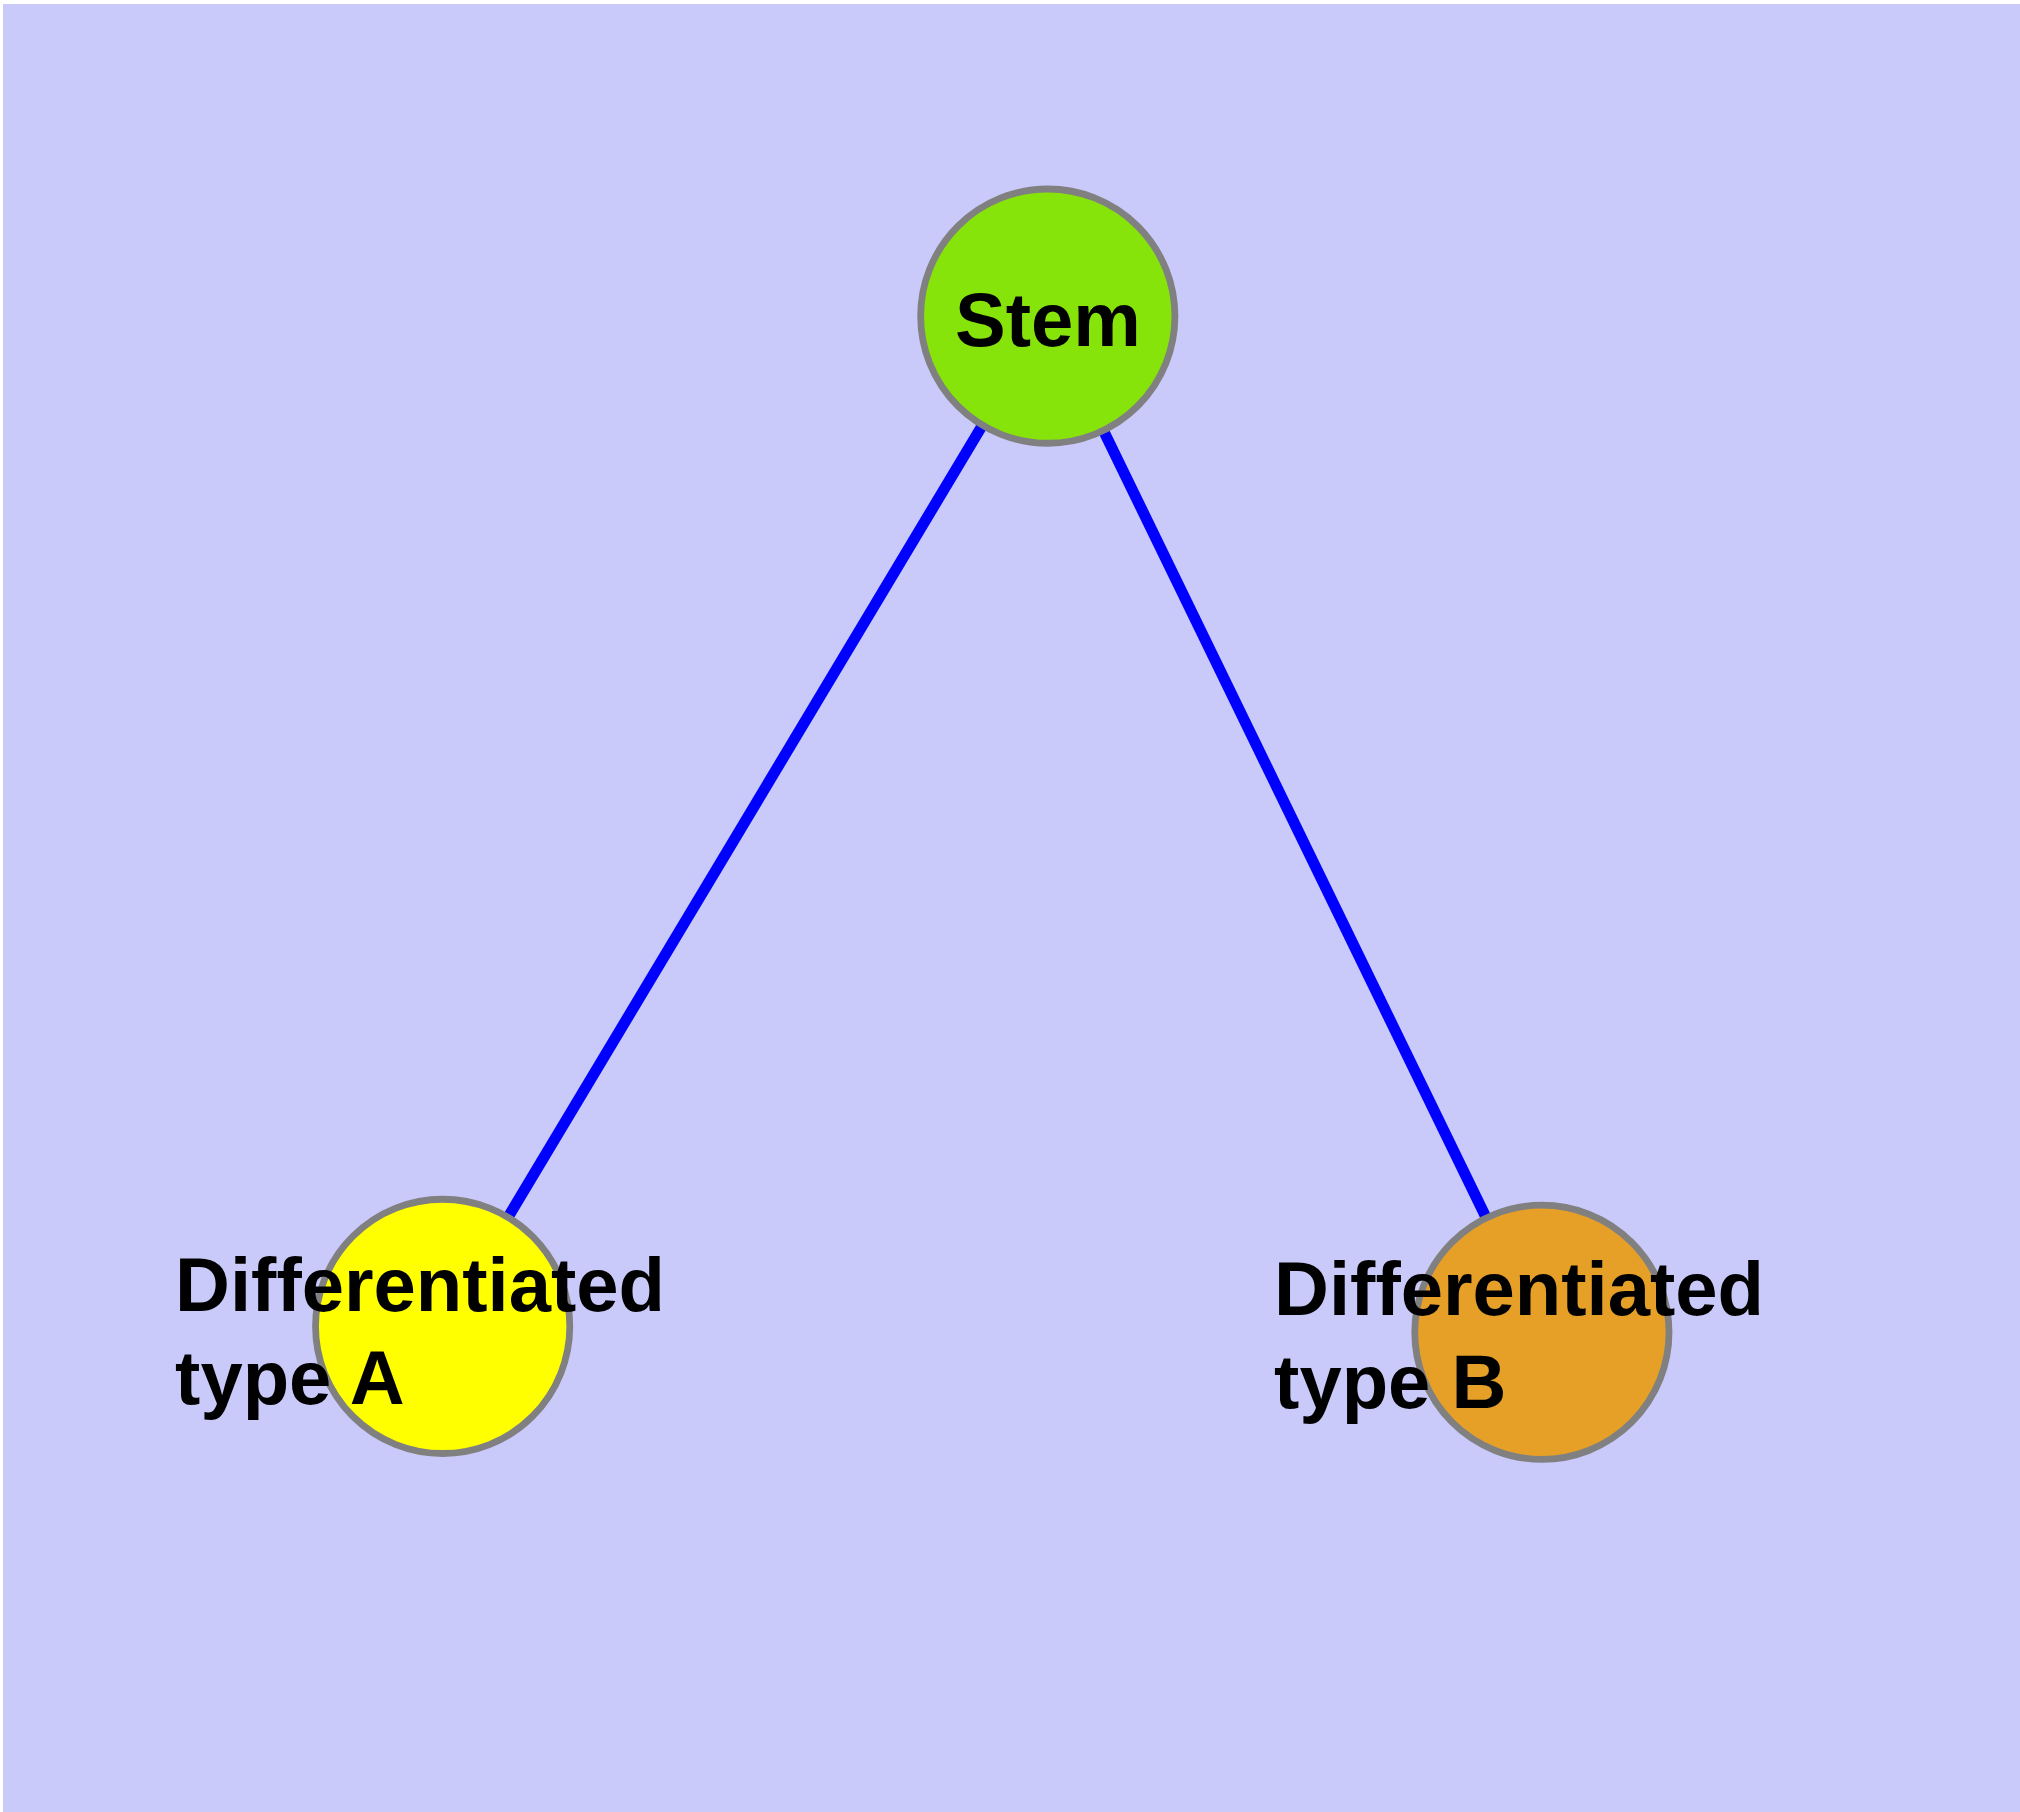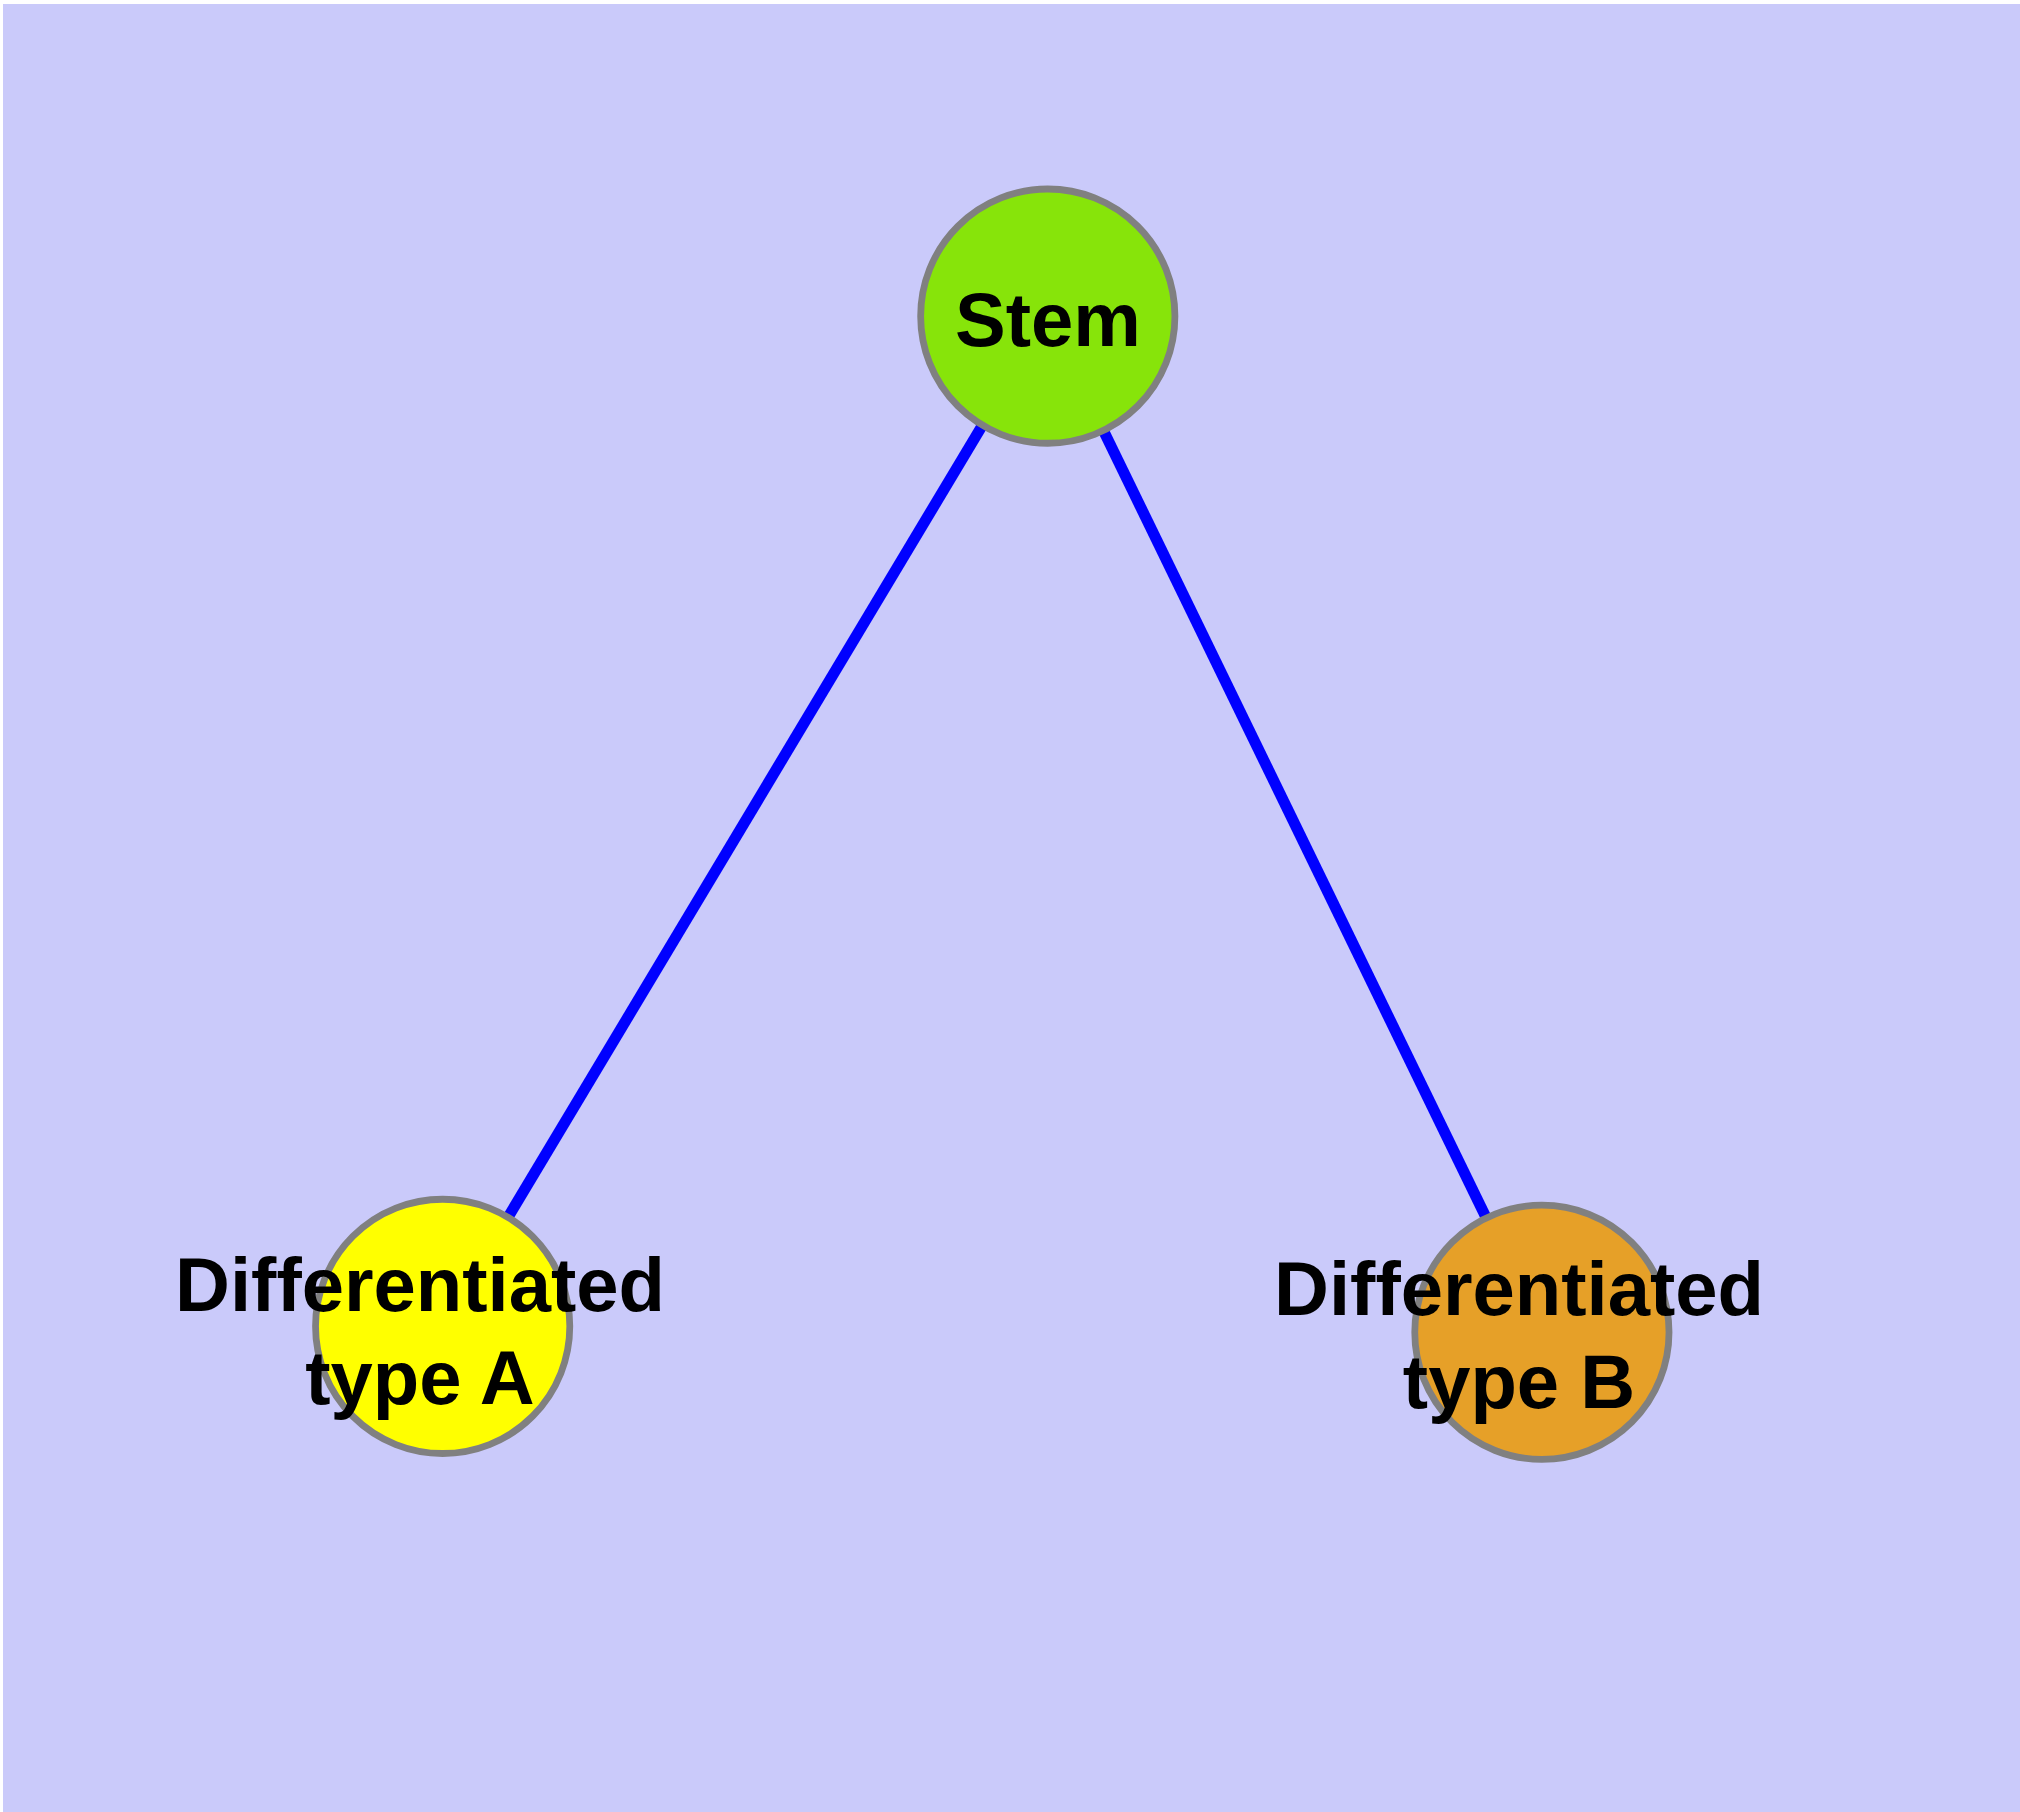--- a/index.html
+++ b/index.html
@@ -38,21 +38,20 @@
     stroke: #808080; 
     stroke-width: 8;
   }
   .graph-svg line {
     stroke-width: 13;
     stroke-linecap: butt;
   }
   .node-label {
     position: absolute;
     transform: translate(-50%, -50%);
-    text-align: center;
     white-space: pre-line;
     font-weight: bold;
     font-size: 76px;
     line-height: 93px;
     color: #000000;
   }
 </style>
 </head>
 <body>
 

